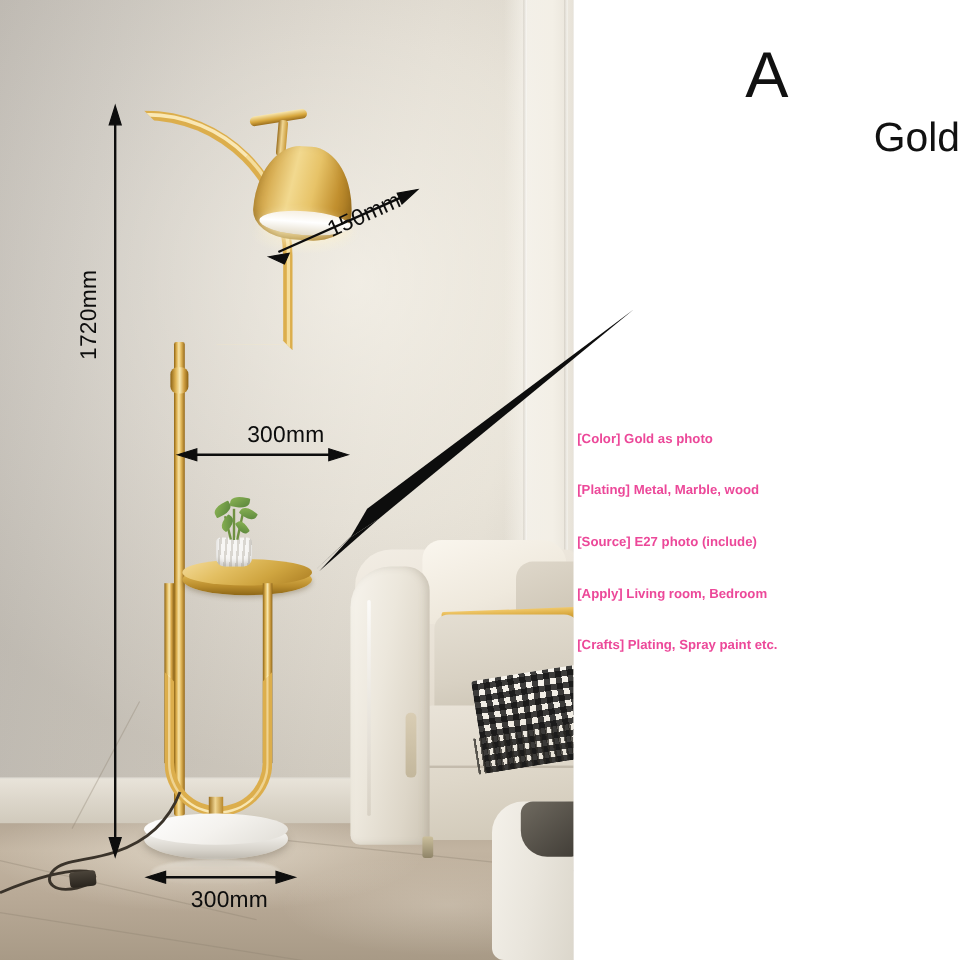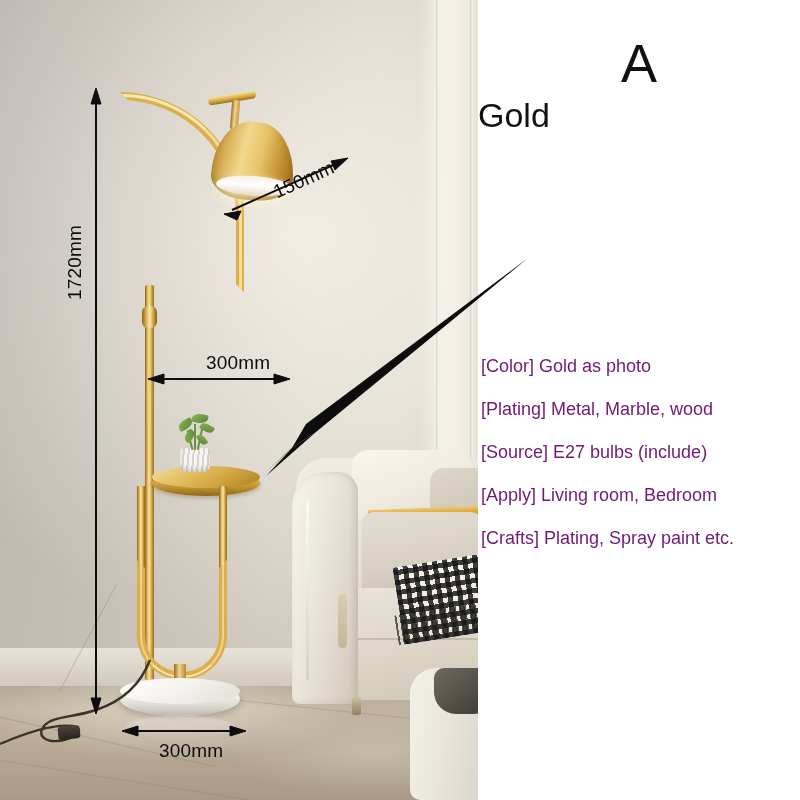--- a/index.html
+++ b/index.html
@@ -369,41 +369,42 @@
   }
   #letter {
     position: absolute; left: 0; right: 0; top: 36px;
     text-align: center;
     font-size: 54px;
     line-height: 54px;
     color: #111;
   }
   #variant {
     position: absolute; left: 0; right: 0; top: 98px;
-    text-align: left;
+    text-align: right;
     font-size: 34px;
     line-height: 34px;
     color: #111;
   }
   #callout-label {
     position: absolute; left: 48px; top: 224px;
     font-size: 27px;
     color: #111;
     white-space: nowrap;
   }
   .spec-list {
     position: absolute; left: 3px; top: 358px;
     width: 319px;
   }
   .spec-row {
-    font-size: 18px;
-    color: #701a75;
+    font-size: 11px;
+    color: #ec4899;
     line-height: 17px;
     margin-bottom: 26px;
     white-space: nowrap;
+    font-weight: bold;
   }
 
   
   #callout-svg {
     position: absolute; left: 0; top: 0;
     width: 800px; height: 800px;
     pointer-events: none;
   }
 </style>
 </head>
@@ -507,21 +508,21 @@
     <div class="dim-label" id="label-300-base">300mm</div>
   </div>
 
   <div id="panel">
     <div id="letter">A</div>
     <div id="variant">Gold</div>
 
     <div class="spec-list">
       <div class="spec-row">[Color] Gold as photo</div>
       <div class="spec-row">[Plating] Metal, Marble, wood</div>
-      <div class="spec-row">[Source] E27 bulbs (include)</div>
+      <div class="spec-row">[Source] E27 photo (include)</div>
       <div class="spec-row">[Apply] Living room, Bedroom</div>
       <div class="spec-row">[Crafts] Plating, Spray paint etc.</div>
     </div>
   </div>
 
   <svg id="callout-svg" viewBox="0 0 800 800">
     <polygon points="528,258 306,424 292,448 316,432" fill="#0d0d0d"></polygon>
     <polygon points="316,432 266,476 292,448" fill="#0d0d0d"></polygon>
     <polygon points="292,448 264,474 300,440" fill="#0d0d0d"></polygon>
   </svg>

